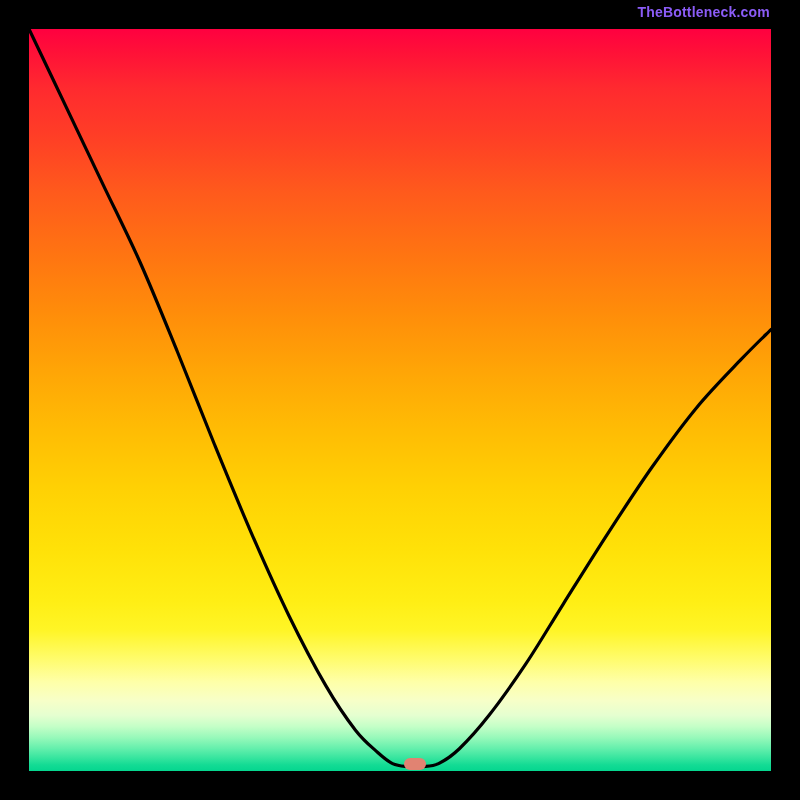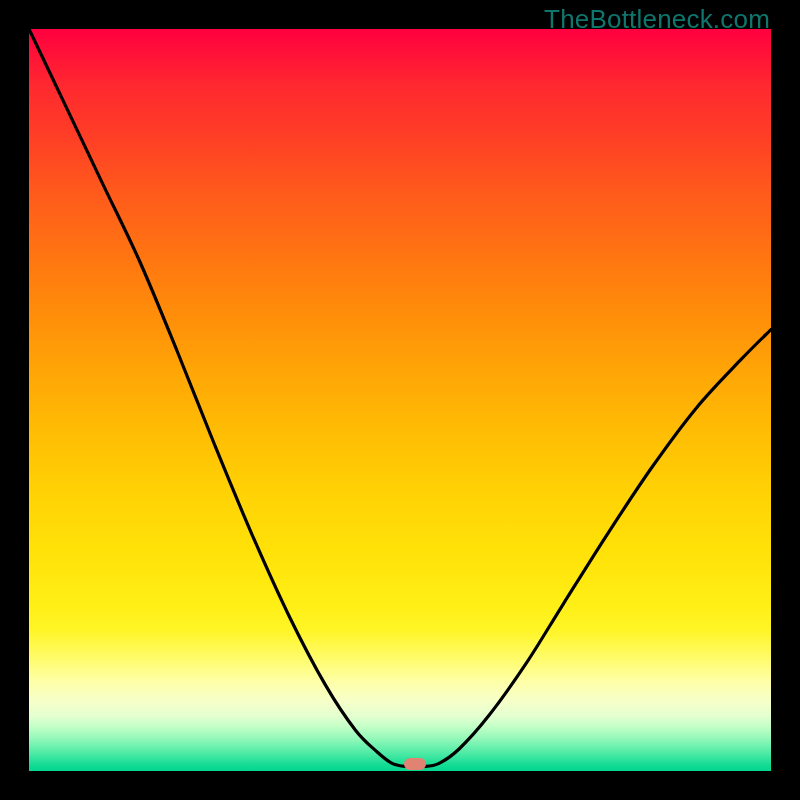--- a/index.html
+++ b/index.html
@@ -54,23 +54,23 @@
       #63efac 97%,
       #34e49e 98.3%,
       #13db94 99.2%,
       #05d68f 100%
     );
   }
   .watermark {
     position: absolute;
     top: 4px;
     right: 30px;
-    color: #0f766e;
-    font-size: 26px;
-    font-weight: 400;
+    color: #8b5cf6;
+    font-size: 14px;
+    font-weight: 700;
     letter-spacing: 0.2px;
     user-select: none;
   }
   .marker {
     position: absolute;
     width: 22px;
     height: 12px;
     border-radius: 6px;
     background: #e18372;
     transform: translate(-50%, -50%);

